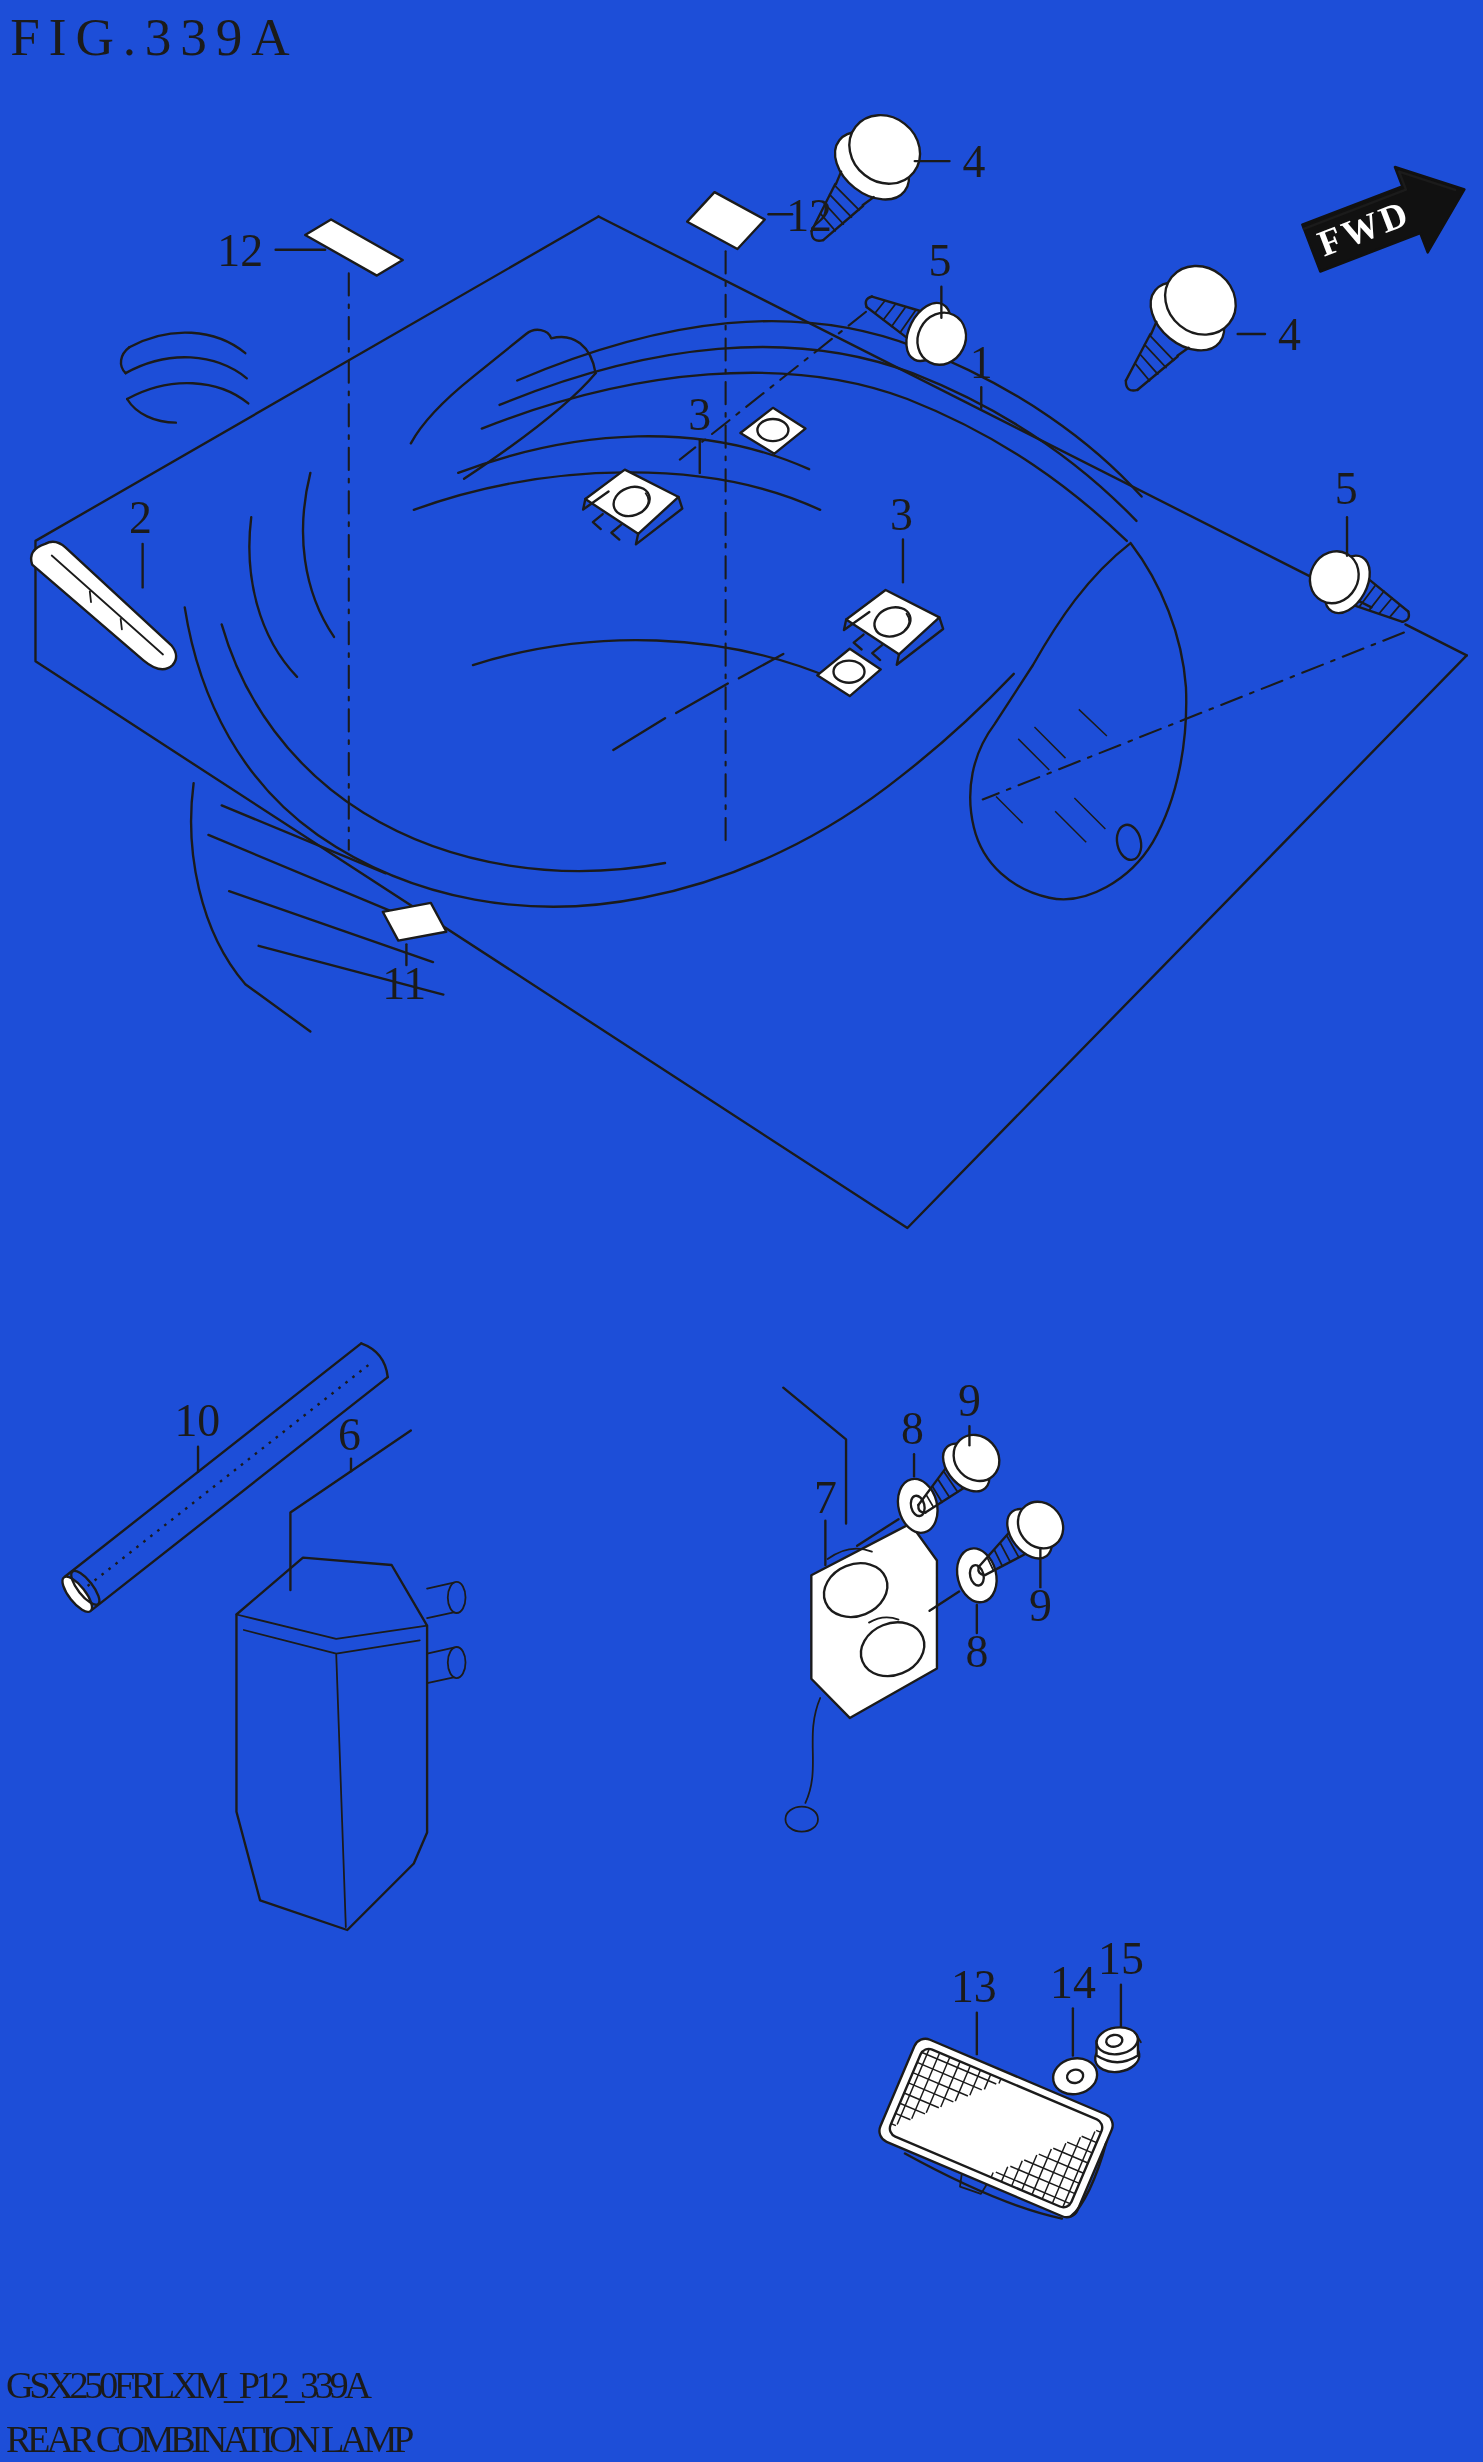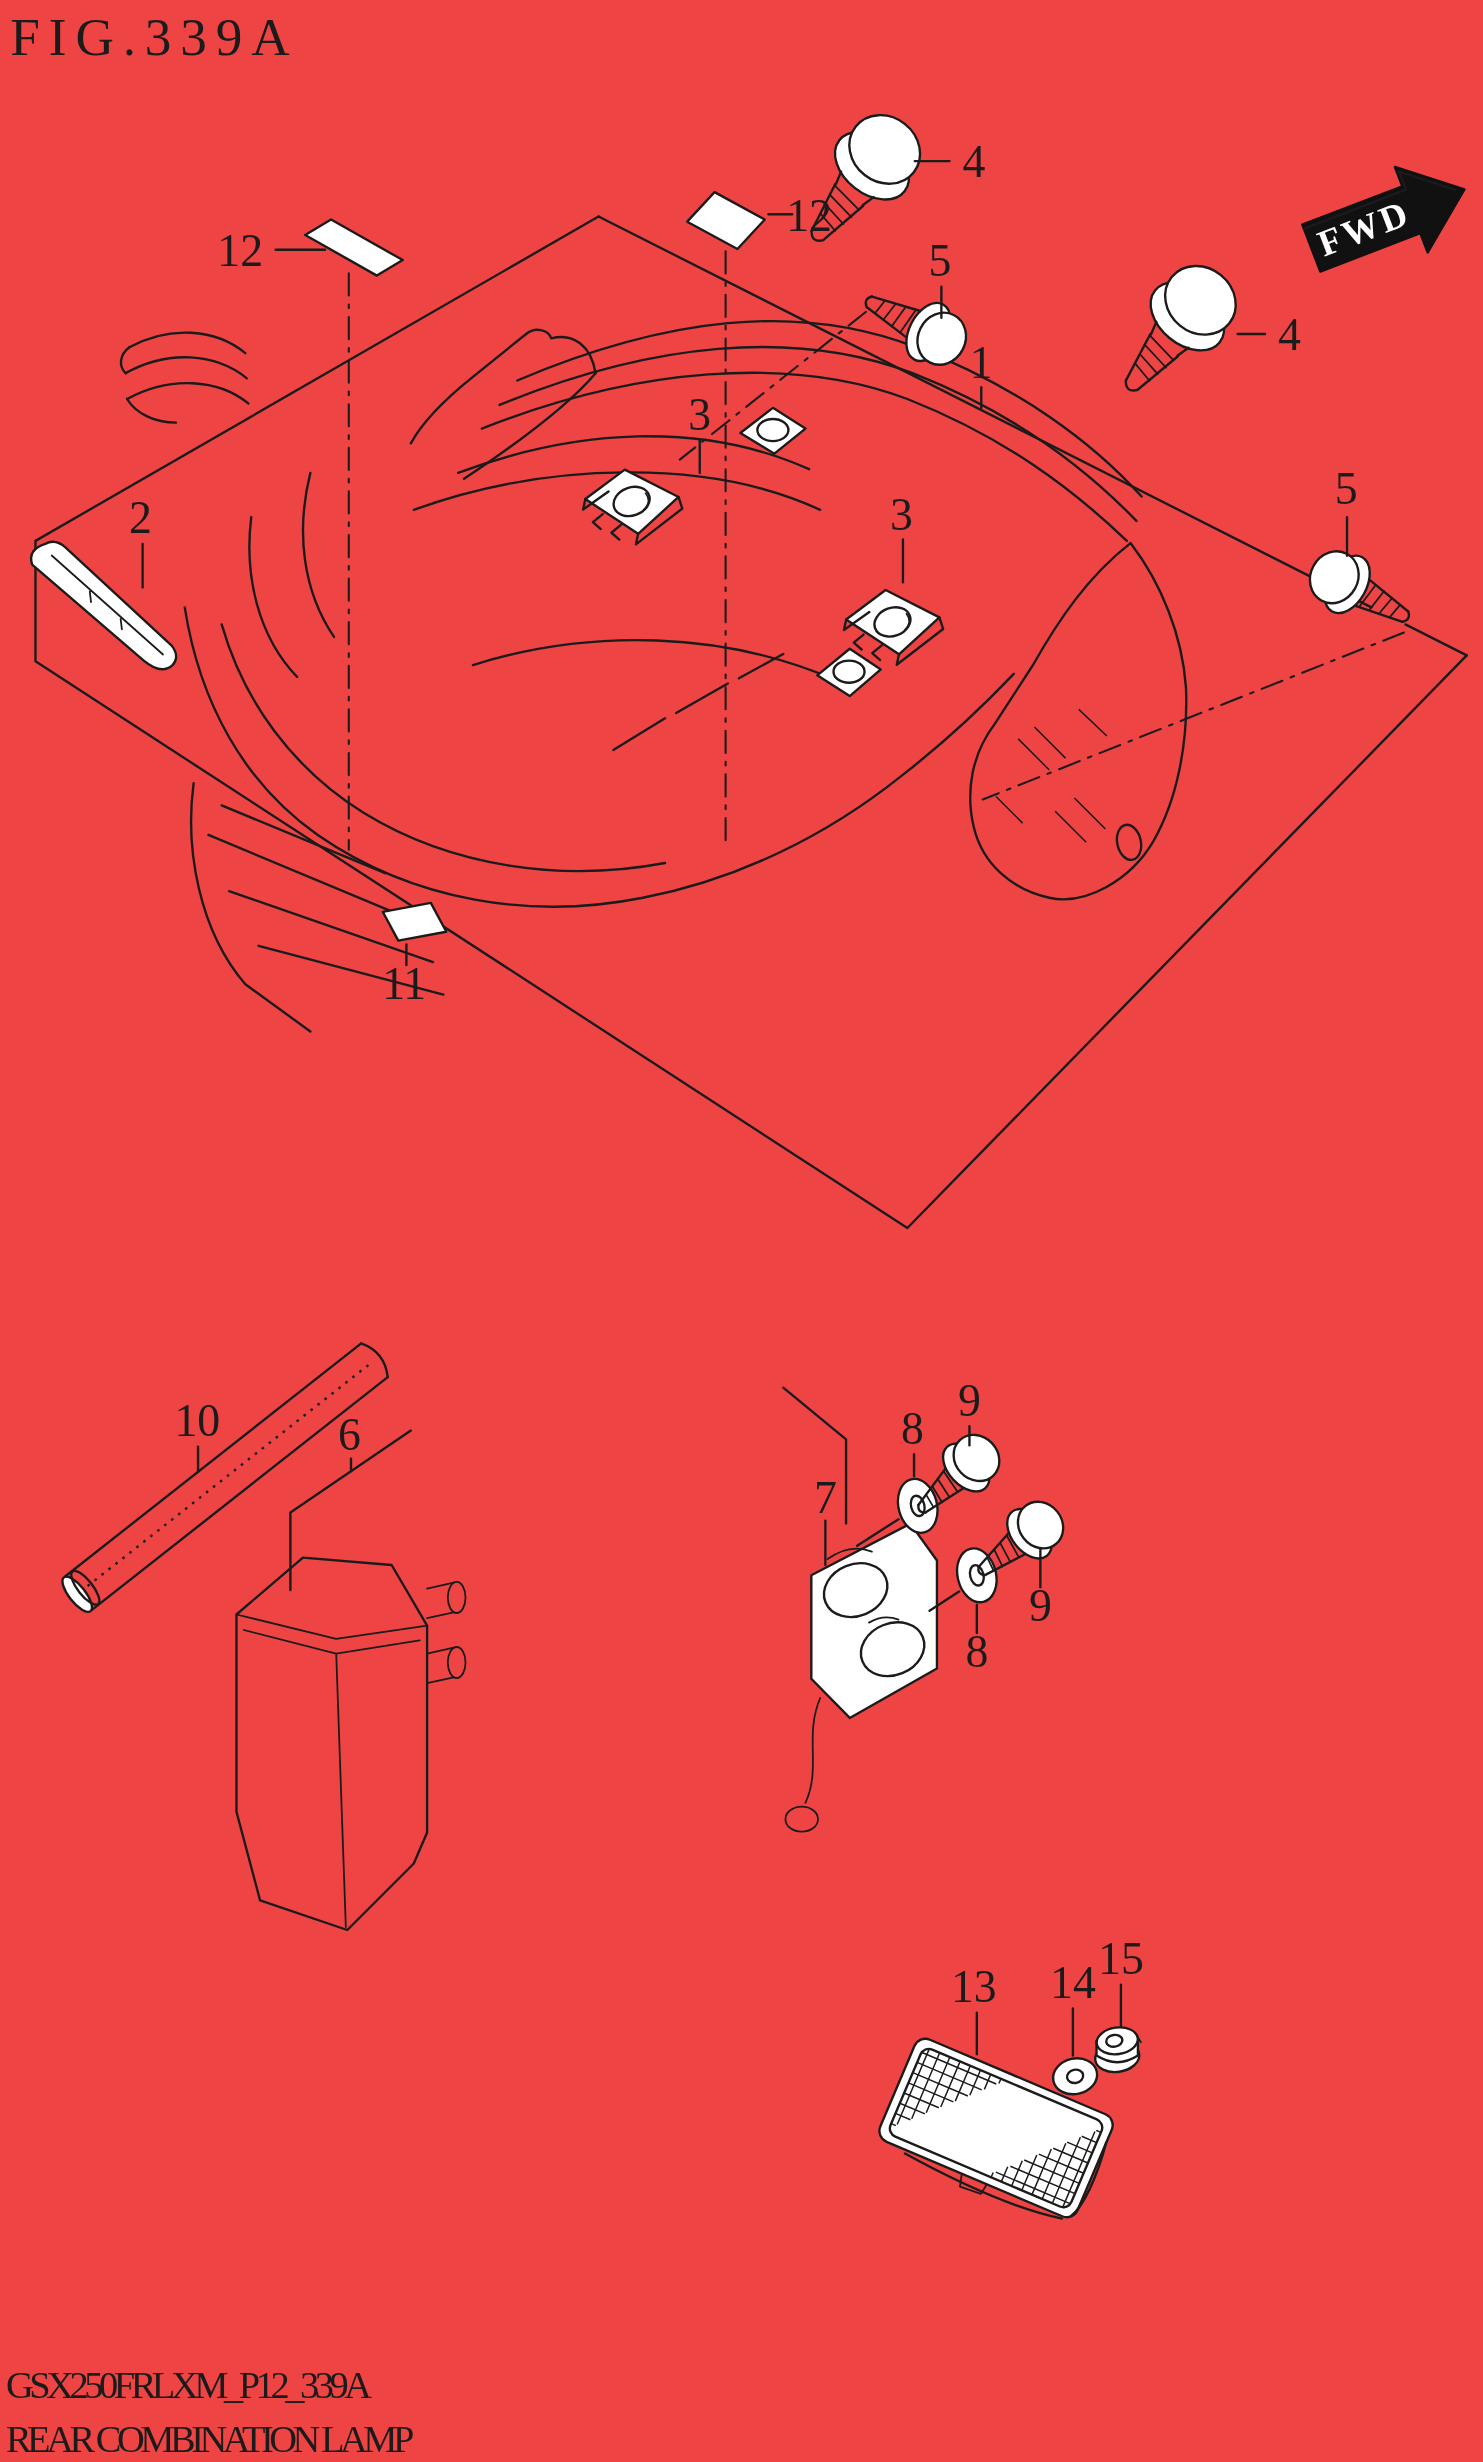--- a/index.html
+++ b/index.html
@@ -1,16 +1,16 @@
 <!DOCTYPE html>
 <html style="font-size:12px"><head>
 <meta charset="utf-8">
 <style>
   html,body{margin:0;padding:0;background:#ffffff;}
-  #page{position:relative;width:1483px;height:2462px;background:#ef4444;overflow:hidden;
+  #page{position:relative;width:1483px;height:2462px;background:#1d4ed8;overflow:hidden;
         font-family:"Liberation Serif","DejaVu Serif",serif;}
   svg{position:absolute;left:0;top:0;}
   svg path,svg line,svg ellipse,svg rect,svg polyline{fill:none;stroke:#1b1b1b;stroke-width:3.2;
         stroke-linecap:round;stroke-linejoin:round;}
   .wfill{fill:#ffffff;}
   .blk{fill:#111111;stroke:#111111;}
   .thin{stroke-width:2.4;}
   .hatch{stroke-width:2;stroke-linecap:butt;}
   .corr{stroke-linecap:butt;}
   .dashdot{stroke-dasharray:30 12 5 12;stroke-width:2.8;}

